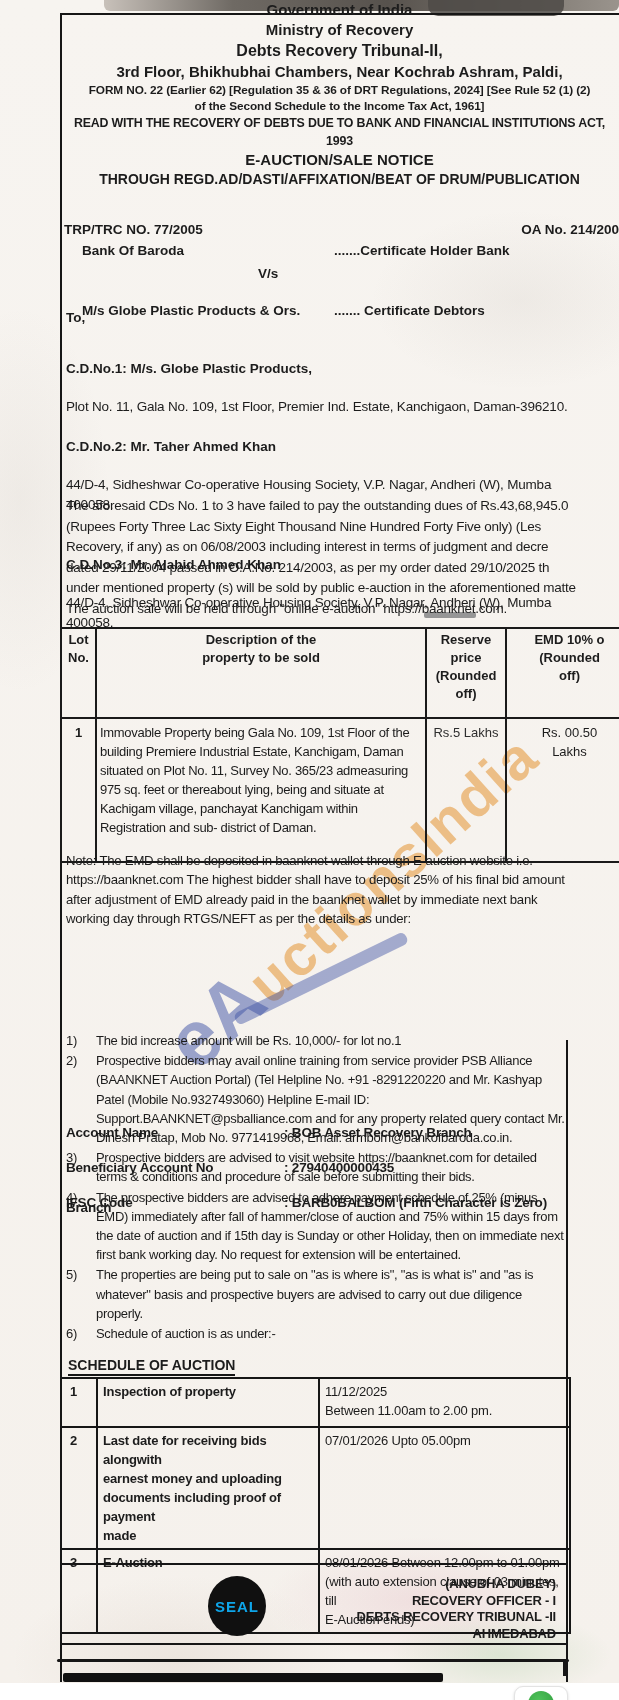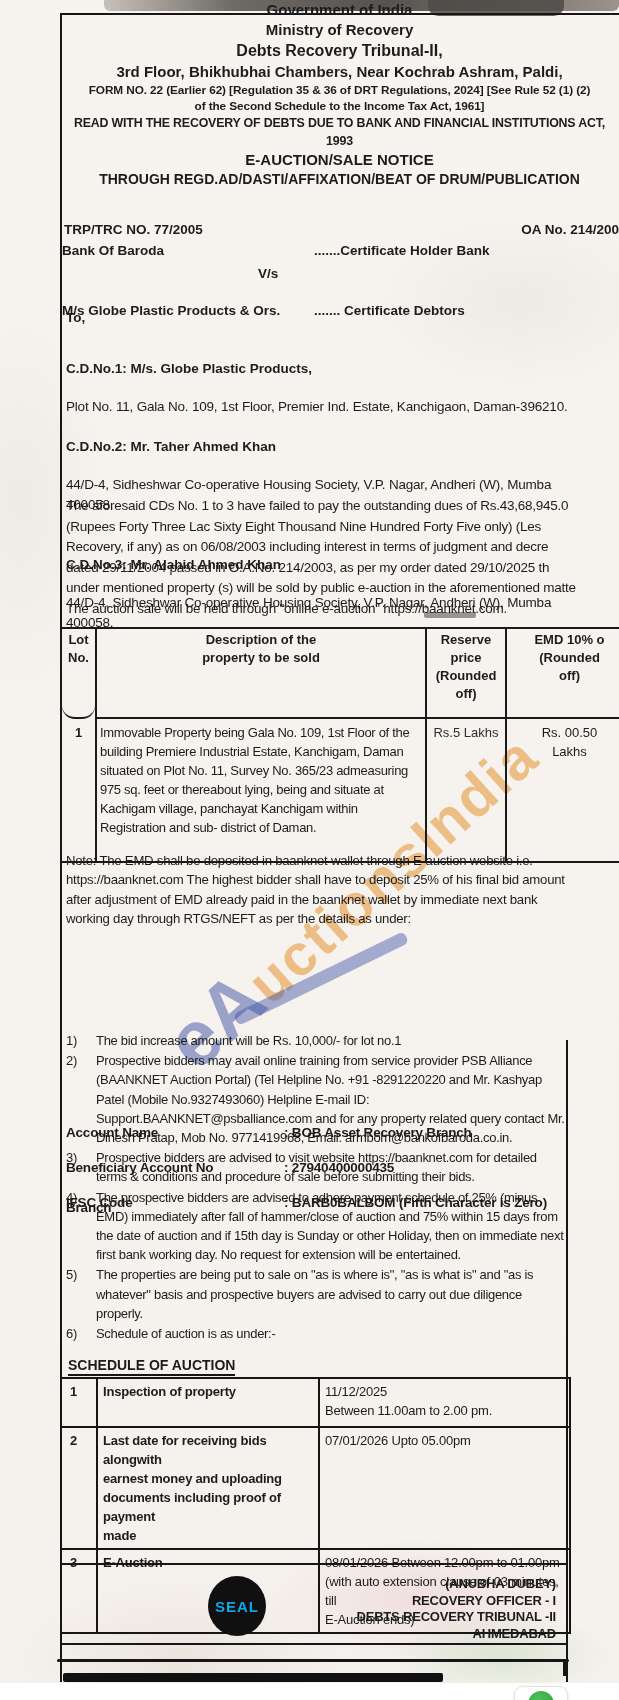--- a/index.html
+++ b/index.html
@@ -26,33 +26,33 @@
   
   #hdr{position:absolute;left:64px;top:0;width:551px;text-align:center;}
   .h1{font-size:15px;line-height:20px;font-weight:600;}
   .h2{font-size:16px;line-height:21px;font-weight:700;}
   .h3{font-size:15px;line-height:21px;font-weight:700;}
   .h4{font-size:11.8px;line-height:16px;font-weight:700;letter-spacing:-0.1px;}
   .h5{font-size:12.4px;line-height:18px;font-weight:700;letter-spacing:-0.2px;}
   .h6{font-size:15px;line-height:20px;font-weight:700;}
   .h7{font-size:14px;line-height:19px;font-weight:700;}
   #case-row{position:absolute;left:64px;top:222px;width:555px;display:flex;justify-content:space-between;font-size:13.5px;font-weight:700;}
-  .party-grid{position:absolute;left:62px;width:505px;display:grid;grid-template-columns:252px 1fr;font-size:13.5px;font-weight:700;}
+  .party-grid{position:absolute;left:82px;width:505px;display:grid;grid-template-columns:252px 1fr;font-size:13.5px;font-weight:700;}
   #vs{position:absolute;left:66px;top:266px;width:400px;padding-left:192px;font-size:13.5px;font-weight:700;}
   #to{position:absolute;left:66px;top:310px;font-size:13.5px;font-weight:700;}
   .pname{position:absolute;left:66px;font-size:13.5px;font-weight:700;}
   .paddr{position:absolute;left:66px;width:553px;font-size:13.5px;line-height:20px;font-weight:400;letter-spacing:-0.2px;}
   #mainp{position:absolute;left:66px;top:496px;width:553px;font-size:13.5px;line-height:20.5px;letter-spacing:-0.25px;}
   
   #ptable{position:absolute;left:60px;top:627px;width:572px;border:2px solid #1a1a1a;display:grid;grid-template-columns:33px 330px 80px 127px;background:transparent;}
   #ptable .hc{border-bottom:2px solid #1a1a1a;min-height:84px;font-weight:700;font-size:13px;line-height:18px;text-align:center;padding:2px 2px;}
   #ptable .dc{min-height:134px;font-size:13px;line-height:19px;padding:4px 3px;}
   #ptable .cl{border-left:2px solid #1a1a1a;}
   #scan-dash{position:absolute;left:424px;top:612px;width:52px;height:6px;background:#969696;border-radius:2px;}
-  #lot-h{font-size:12px;text-align:left;padding-left:3px;border-radius:13px;}
+  #lot-h{font-size:12px;text-align:left;padding-left:3px;}
   .cdesc{letter-spacing:-0.3px;}
   .cres{text-align:center;color:#2e2e2e;}
   .cemd{text-align:center;}
   #notep{position:absolute;left:66px;top:851px;width:553px;font-size:13.2px;line-height:19.3px;letter-spacing:-0.25px;}
   .ben-row{position:absolute;left:66px;width:553px;display:grid;grid-template-columns:218px 1fr;font-size:13.5px;font-weight:700;letter-spacing:-0.2px;}
   
   #terms{position:absolute;left:66px;top:1031px;width:501px;}
   .term{display:grid;grid-template-columns:30px 1fr;font-size:13px;line-height:19.2px;letter-spacing:-0.3px;margin-bottom:1px;}
   #sched-head{position:absolute;left:68px;top:1356px;width:463px;}
   #sched-head span{display:inline-block;font-size:14px;font-weight:700;border-bottom:2.5px solid #161616;padding-bottom:1px;}

